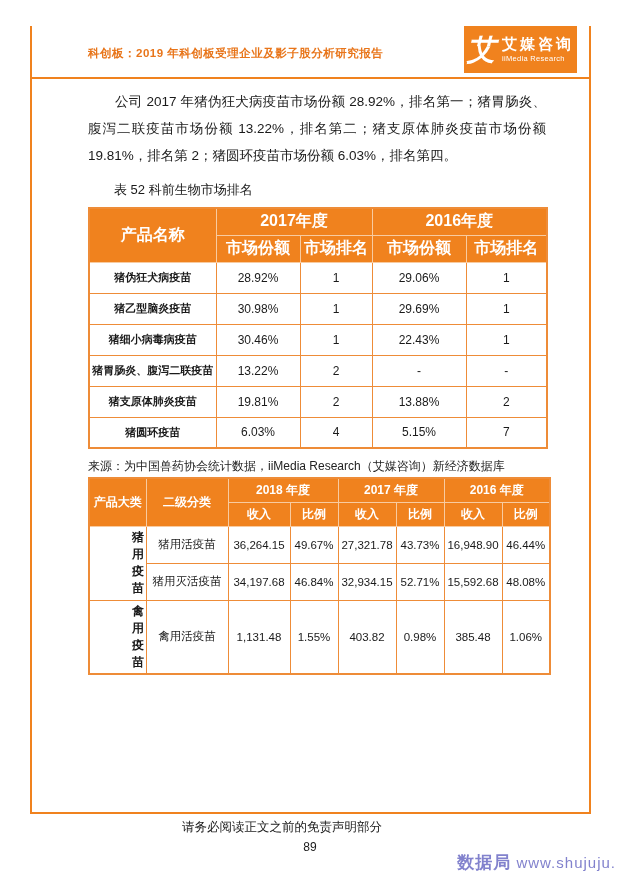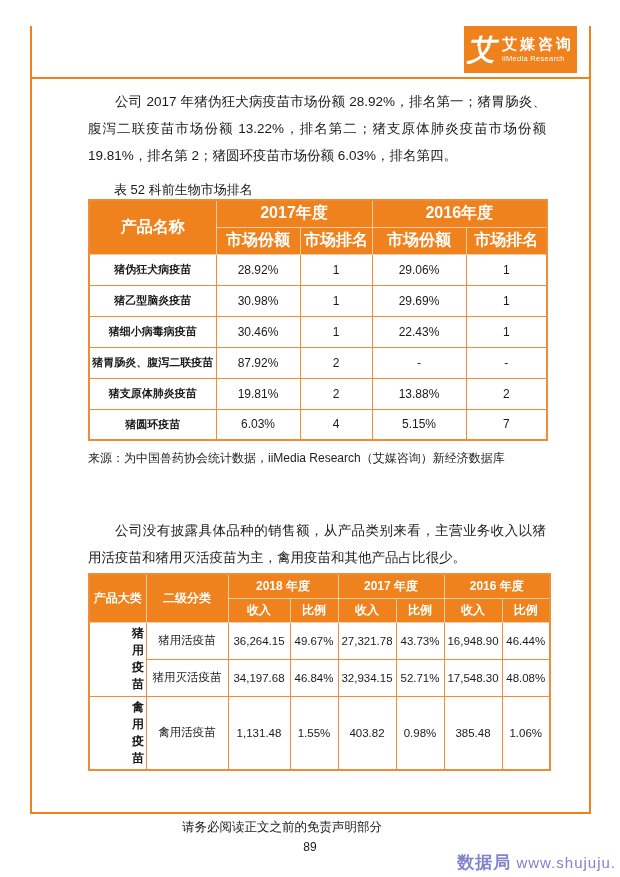--- a/index.html
+++ b/index.html
@@ -24,21 +24,21 @@
                font-family:"Liberation Serif","DejaVu Serif",serif; }
   .logo-text { display:flex; flex-direction:column; line-height:1.25; }
   .logo-cn { font-size:15px; font-weight:bold; letter-spacing:3px; }
   .logo-en { font-size:7.5px; letter-spacing:.3px; }
 
   
   main { position:absolute; left:88px; top:88px; width:461px; }
   .para { width:458px; font-size:13.5px; color:#1a1a1a; line-height:27px; text-align:justify; text-indent:2em; }
   .para-2 { margin-top:50px; }
   .tbl-caption { font-size:13px; color:#1a1a1a; margin-top:12px; }
-  .cap-52 { margin-left:26px; }
+  .cap-52 { margin-left:26px; margin-bottom:8px; }
   .cap-53 { margin-top:22px; margin-bottom:8px; }
   .source { font-size:12px; color:#222; margin-top:9px; }
 
   
   table { border-collapse:collapse; table-layout:fixed; }
   th,td { text-align:center; vertical-align:middle; padding:2px 2px; overflow:hidden; }
   th { background:#F0821E; color:#fff; font-weight:bold; border:1px solid #F8CBA0; }
   td { border:1px solid #EE8C38; color:#1a1a1a; background:#fff; }
   .t52 { width:458px; border:2px solid #EE8C38; }
   .t52 th { height:27px; font-size:16px; }
@@ -64,20 +64,21 @@
 </head>
 <body>
 
 <div class="page">
 
   <div class="frame-v frame-left"></div>
   <div class="frame-v frame-right"></div>
   <div class="rule header-rule"></div>
   <div class="rule footer-rule"></div>
 
+  <div class="header-title">科创板：2019 年科创板受理企业及影子股分析研究报告</div>
 
   <div class="logo">
     <span class="logo-mark">艾</span>
     <span class="logo-text">
       <span class="logo-cn">艾媒咨询</span>
       <span class="logo-en">iiMedia Research</span>
     </span>
   </div>
 
   <main>
@@ -124,21 +125,21 @@
         </tr>
         <tr>
           <td class="name">猪细小病毒病疫苗</td>
           <td>30.46%</td>
           <td>1</td>
           <td>22.43%</td>
           <td>1</td>
         </tr>
         <tr>
           <td class="name">猪胃肠炎、腹泻二联疫苗</td>
-          <td>87.92%</td>
+          <td>13.22%</td>
           <td>2</td>
           <td>-</td>
           <td>-</td>
         </tr>
         <tr>
           <td class="name">猪支原体肺炎疫苗</td>
           <td>19.81%</td>
           <td>2</td>
           <td>13.88%</td>
           <td>2</td>
@@ -148,21 +149,20 @@
           <td>6.03%</td>
           <td>4</td>
           <td>5.15%</td>
           <td>7</td>
         </tr>
       </tbody>
     </table>
 
     <p class="source">来源：为中国兽药协会统计数据，iiMedia Research（艾媒咨询）新经济数据库</p>
 
-    <p class="para para-2">公司没有披露具体品种的销售额，从产品类别来看，主营业务收入以猪用活疫苗和猪用灭活疫苗为主，禽用疫苗和其他产品占比很少。</p>
 
 
     <table class="t53">
       <colgroup>
         <col style="width:57px">
           <col style="width:82px">
         <col style="width:62px">
           <col style="width:48px">
         <col style="width:58px">
           <col style="width:48px">
@@ -196,21 +196,21 @@
           <td>43.73%</td>
           <td>16,948.90</td>
           <td>46.44%</td>
         </tr>
         <tr>
           <td class="sub">猪用灭活疫苗</td>
           <td>34,197.68</td>
           <td>46.84%</td>
           <td>32,934.15</td>
           <td>52.71%</td>
-          <td>17,548.30</td>
+          <td>15,592.68</td>
           <td>48.08%</td>
         </tr>
         <tr>
           <td class="cat">禽用疫苗</td>
           <td class="sub">禽用活疫苗</td>
           <td>1,131.48</td>
           <td>1.55%</td>
           <td>403.82</td>
           <td>0.98%</td>
           <td>385.48</td>

